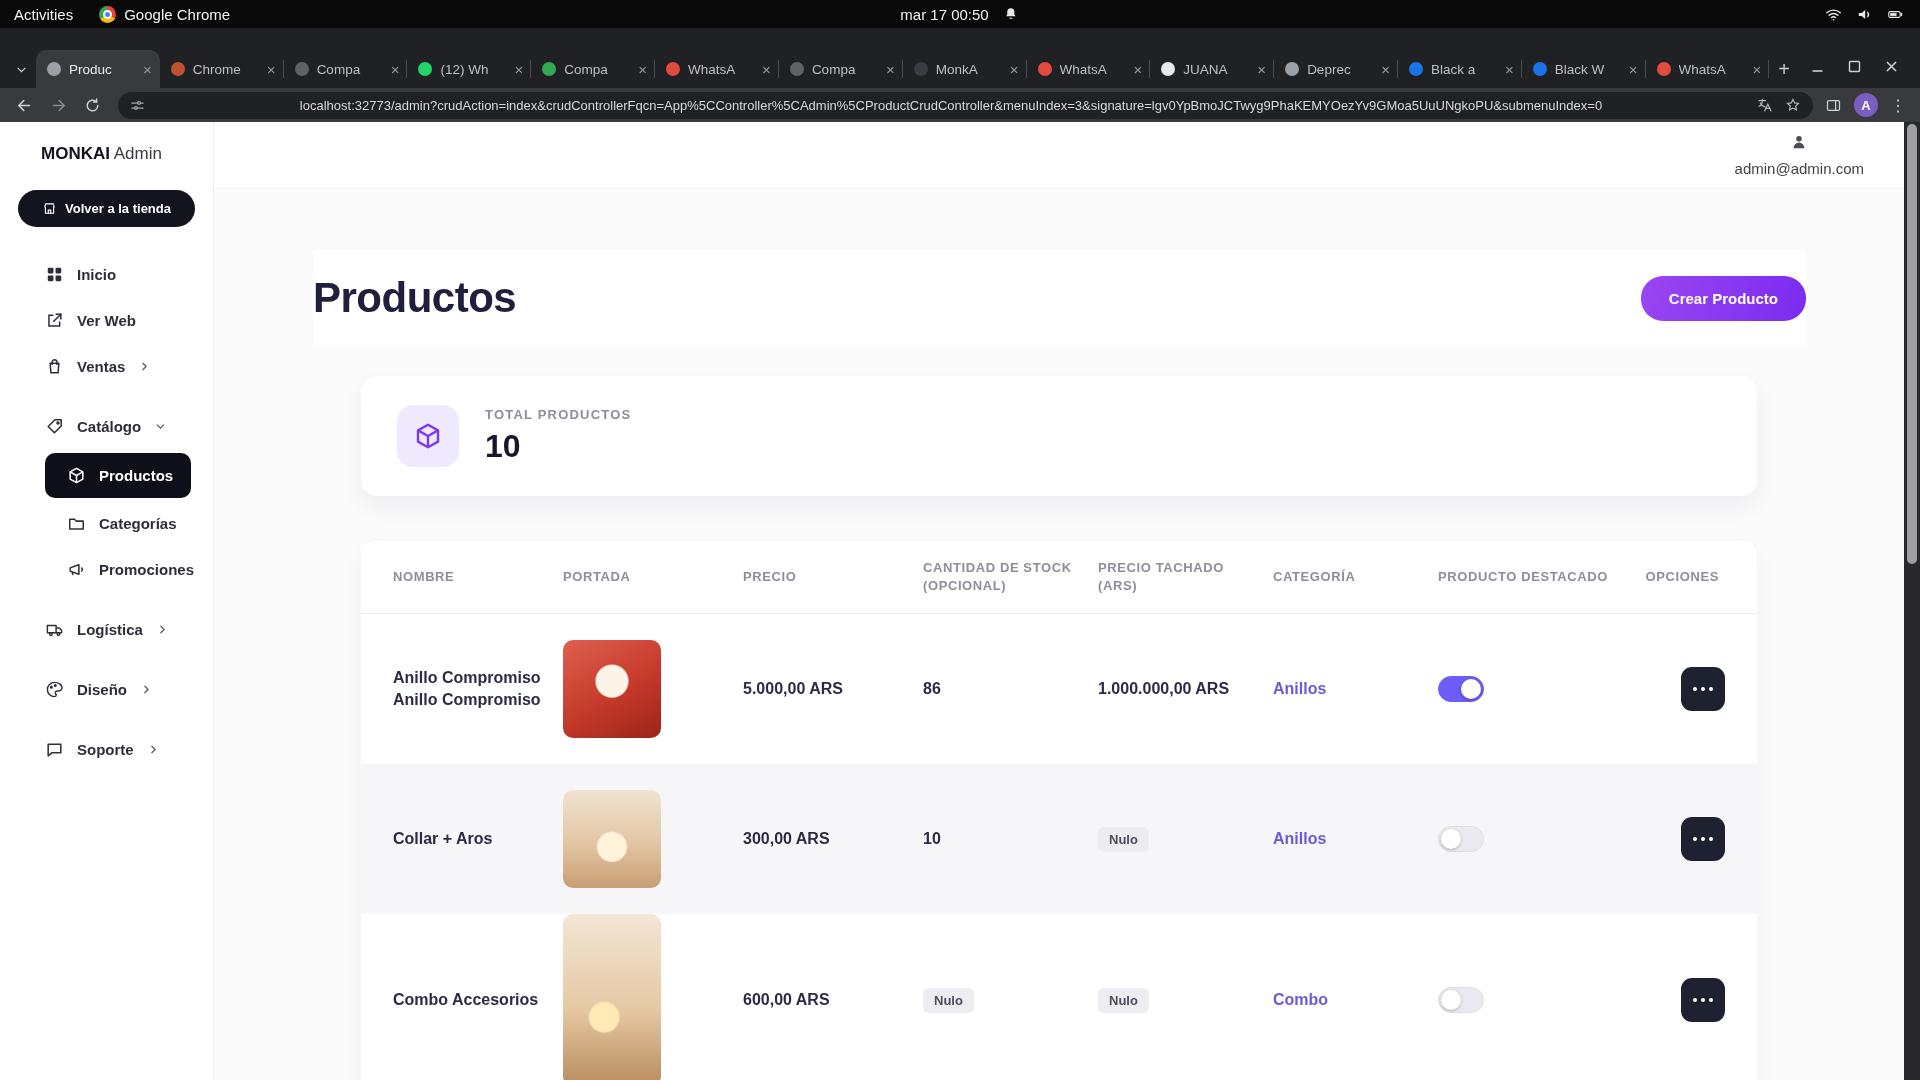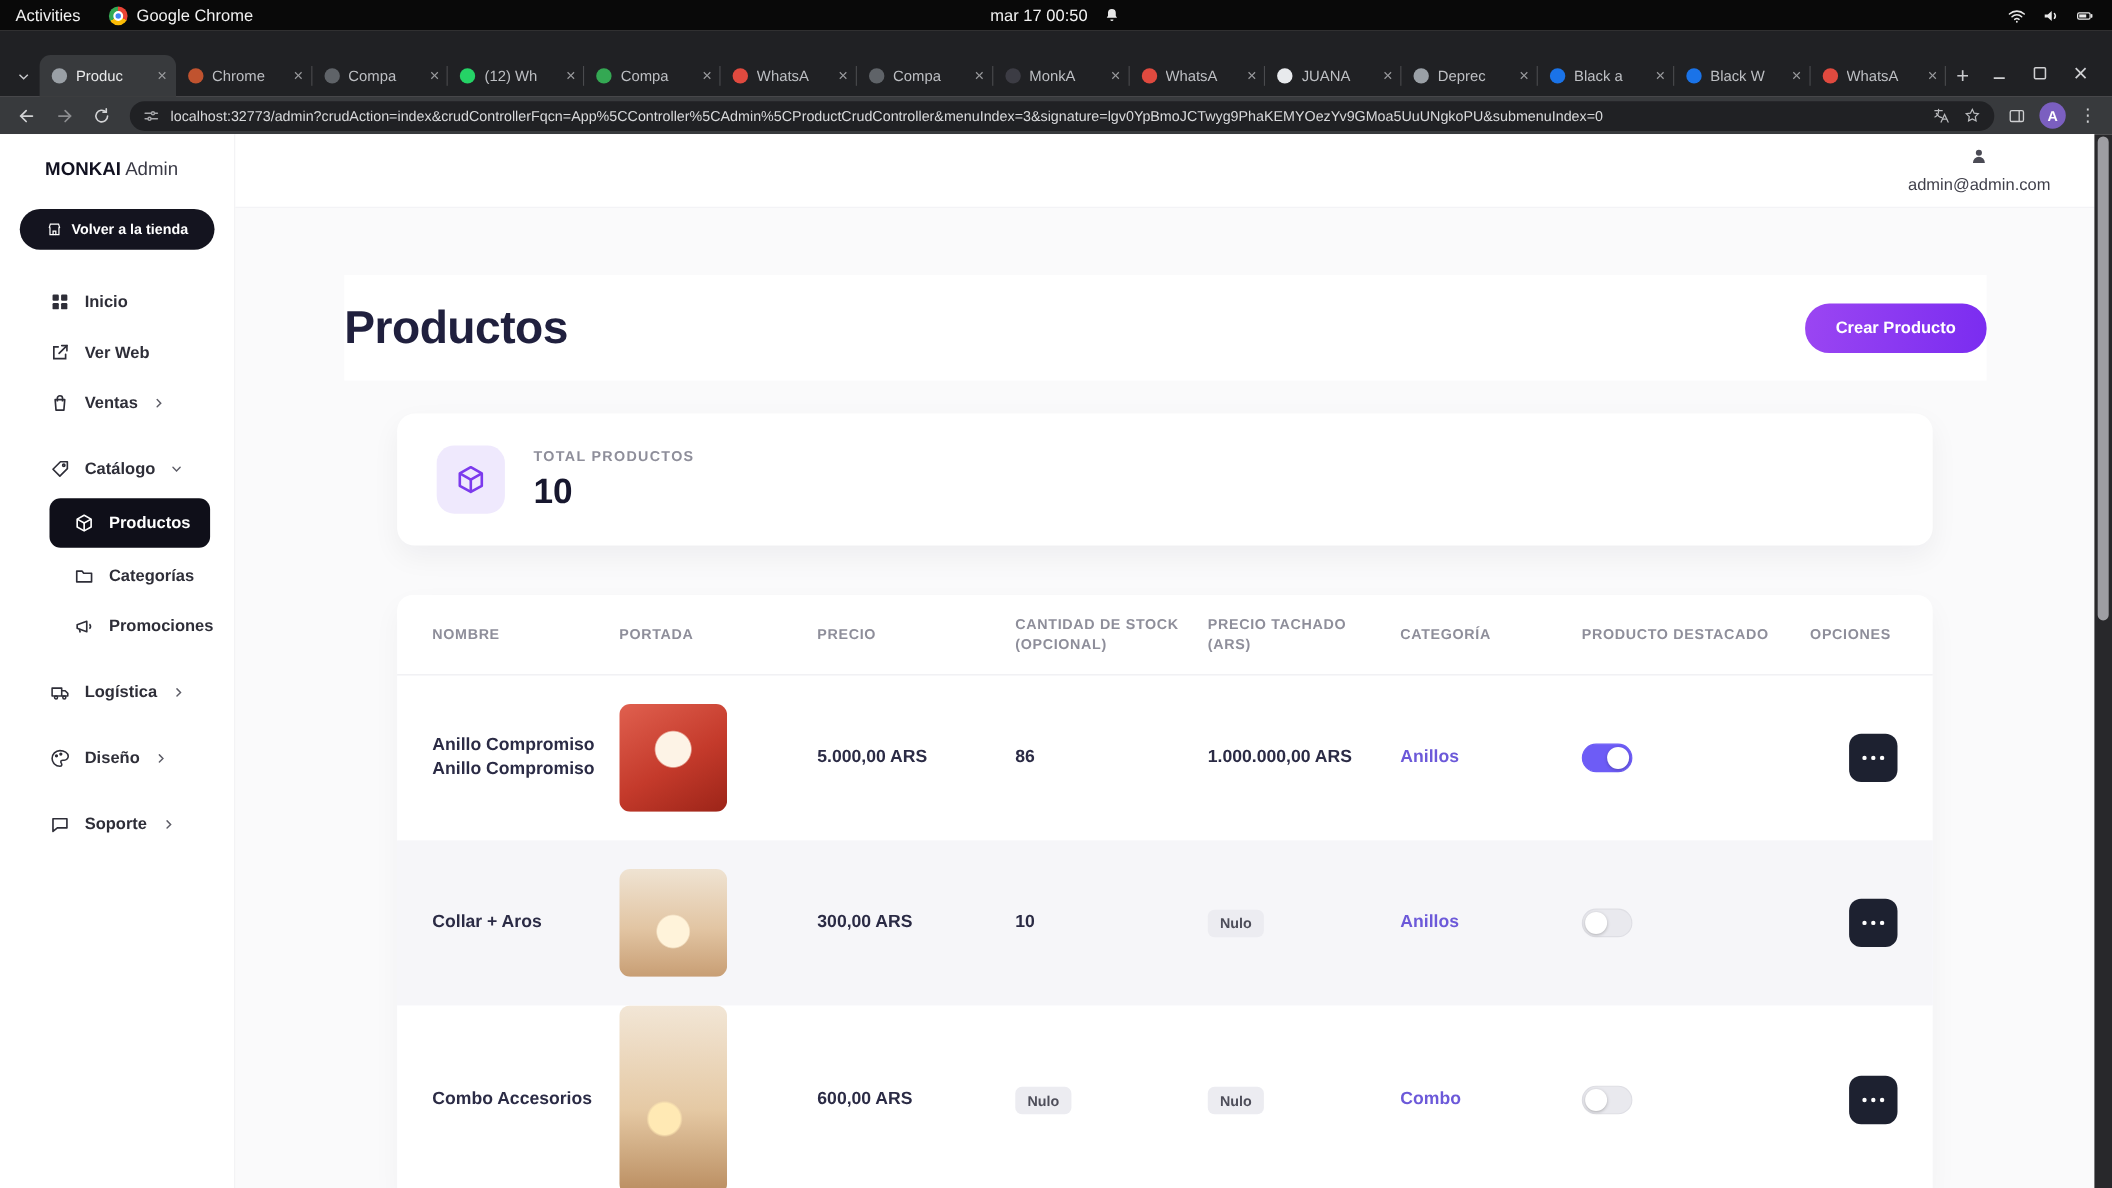--- a/index.html
+++ b/index.html
@@ -29,21 +29,21 @@
   .newtab-btn { width:30px; height:38px; display:flex; align-items:center; justify-content:center; color:#c9cacd; font-size:20px; }
   .win-controls { display:flex; align-items:center; gap:24px; padding:0 14px 0 12px; height:44px; }
   .winicon { width:13px; height:13px; display:block; }
 
   
   .toolbar { height:34px; background:#383a3d; display:flex; align-items:center; gap:6px; padding:0 10px; flex:0 0 auto; }
   .navbtn { width:28px; height:28px; display:flex; align-items:center; justify-content:center; border-radius:50%; }
   .navbtn svg { width:17px; height:17px; }
   .nav-back, .nav-reload { color:#d2d3d5; }
   .nav-fwd { color:#8b8c8f; }
-  .urlbar { flex:1 1 auto; min-width:0; height:27px; background:#202124; border-radius:14px; display:flex; align-items:center; gap:10px; padding:0 12px; margin:0 6px; }
+  .urlbar { flex:1 1 auto; min-width:0; height:27px; background:#202124; border-radius:14px; display:flex; align-items:center; gap:10px; padding:0 12px; margin:0 6px;text-align:center; }
   .urlbar .tune { width:15px; height:15px; color:#a6a7aa; flex:0 0 auto; }
   .url-text { flex:1 1 auto; min-width:0; overflow:hidden; white-space:nowrap; color:#d8d9db; font-size:13px; }
   .url-right { display:flex; align-items:center; gap:12px; color:#b9babd; }
   .url-right svg { width:16px; height:16px; }
   .tb-right { display:flex; align-items:center; gap:12px; padding-right:4px; color:#cfd0d2; }
   .tb-right svg { width:17px; height:17px; }
   .avatar { width:24px; height:24px; border-radius:50%; background:#7b5fc0; color:#fff; font-size:13px; font-weight:700; display:flex; align-items:center; justify-content:center; }
   .kebab { font-size:16px; color:#cfd0d2; letter-spacing:0; }
 
   

